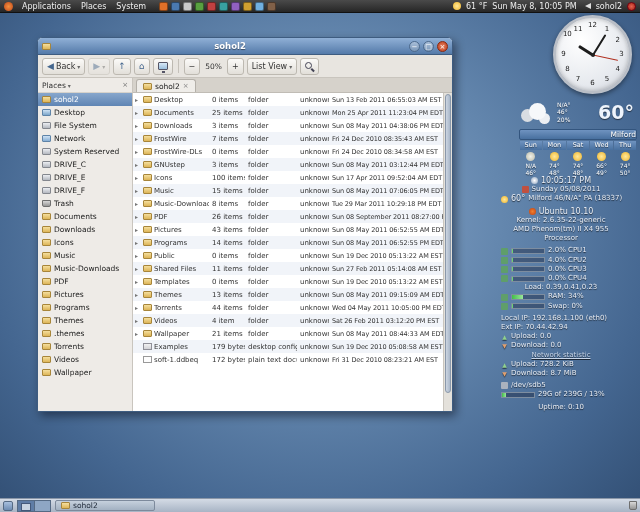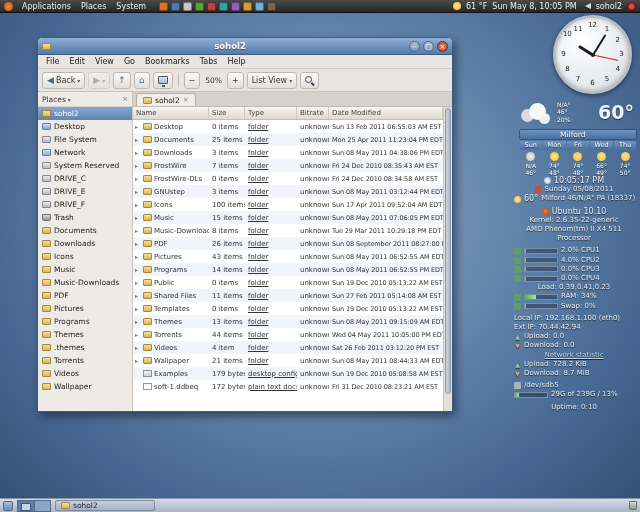--- a/index.html
+++ b/index.html
@@ -79,21 +79,21 @@
     border-bottom:1px solid #c5c1ba; font-size:7px; color:#444; }
   .hcol { padding:0 3px; border-right:1px solid #cfcbc4; display:flex; align-items:center; white-space:nowrap; overflow:hidden; }
   .w-name{ width:76px; } .w-size{ width:36px; } .w-type{ width:52px; } .w-bit{ width:32px; } .w-date{ flex:1; }
   #file-rows { flex:1; overflow:hidden; }
   .frow { height:13px; display:flex; align-items:center; font-size:7px; color:#333; }
   .frow:nth-child(even){ background:#f1f4f9; }
   .namecell { width:76px; flex:0 0 auto; display:flex; align-items:center; gap:2px; padding-left:2px; overflow:hidden; white-space:nowrap; }
   .expander { width:6px; flex:0 0 auto; color:#777; font-size:6px; line-height:6px; }
   .fico { width:9px; height:7px; flex:0 0 auto; }
   .cell { padding:0 3px; white-space:nowrap; overflow:hidden; }
-  .csize{ width:36px; flex:0 0 auto; } .ctype{ width:52px; flex:0 0 auto;text-decoration:underline; } .cbit{ width:32px; flex:0 0 auto; }
+  .csize{ width:36px; flex:0 0 auto; } .ctype{ width:52px; flex:0 0 auto; } .cbit{ width:32px; flex:0 0 auto; }
   .cdate{ flex:1; font-size:6.5px; letter-spacing:-0.1px; }
   #vscroll { width:9px; flex:0 0 auto; background:#e4e1db; border-left:1px solid #c9c5be; position:relative; }
   #vthumb { position:absolute; left:1px; right:1px; top:1px; height:94%; background:linear-gradient(90deg,#ccd5e1,#a9b7c9);
     border:1px solid #8a98aa; border-radius:3px; }
   #statusbar { height:15px; flex:0 0 auto; background:#e8e5e0; border-top:1px solid #c9c5be;
     display:flex; align-items:center; padding:0 5px; font-size:7px; color:#555; }
   #grip { margin-left:auto; width:9px; height:9px;
     background:repeating-linear-gradient(135deg,transparent,transparent 2px,#b5b1aa 2px,#b5b1aa 3px); }
 
   
@@ -110,31 +110,31 @@
 
   
   #weather { position:absolute; right:3px; top:96px; width:118px; color:#fff; text-shadow:0 1px 1px rgba(0,0,0,.55); z-index:5; }
   .wtop { display:flex; align-items:center; height:32px; }
   .cloud { position:relative; width:36px; height:22px; flex:0 0 auto; }
   .cloud::before { content:''; position:absolute; left:2px; top:8px; width:13px; height:13px; border-radius:50%;
     background:#d9dde2; box-shadow:17px 3px 0 -1px #eceff3; }
   .cloud::after { content:''; position:absolute; left:10px; top:2px; width:17px; height:17px; border-radius:50%; background:#f6f8fa; }
   .waux { font-size:6px; line-height:7.5px; margin-left:2px; }
   .wtemp { font-size:19px; font-weight:bold; margin-left:auto; margin-right:3px; color:#eef4fc; }
-  .wloc { background:linear-gradient(#6f93c0,#48709f); border:0.5px solid #33557e; text-align:left; height:11px; line-height:10px;
+  .wloc { background:linear-gradient(#6f93c0,#48709f); border:0.5px solid #33557e; text-align:right; height:11px; line-height:10px;
     border-radius:2px; margin:1px 0; font-size:7.5px;padding-left:40px; }
   #weather-days { display:flex; }
   .wday { flex:1; text-align:center; }
   .wday-name { background:linear-gradient(#6f93c0,#48709f); font-size:6.5px; height:9px; line-height:9px; margin:0 0.5px; }
   .wday-icon { width:9px; height:9px; border-radius:50%; background:radial-gradient(#ffe89a,#f0b428); margin:2px auto 1px; }
   .wday-icon.moon { background:radial-gradient(#f2f2e8,#b8b8a8); }
   .wday-hi,.wday-lo { font-size:6px; line-height:7px; }
 
   
-  #conky { position:absolute; right:6px; top:176px; width:120px; color:#e9eef6; font-size:7px; line-height:9.2px;
+  #conky { position:absolute; right:19px; top:176px; width:120px; color:#e9eef6; font-size:7px; line-height:9.2px;
     text-shadow:0 1px 1px rgba(0,0,0,.65); z-index:5;margin-left:28px; }
   .cline { display:flex; align-items:center; gap:3px; white-space:nowrap; }
   .cline.center { justify-content:center; }
   .cico { width:7px; height:7px; flex:0 0 auto; border-radius:1px; background:#9fb6d2; }
   .i-time { border-radius:50%; background:radial-gradient(#fff,#8ba2bd); }
   .i-date { background:#c05040; }
   .i-weather { border-radius:50%; background:radial-gradient(#ffe89a,#f0b428); }
   .i-ubuntu { border-radius:50%; background:radial-gradient(#f08030,#bf4010); }
   .i-cpu { background:#5f9e6a; }
   .i-disk { background:#aab2be; }
@@ -195,29 +195,20 @@
 
 <div id="window">
   <div id="titlebar">
     <span class="winico ico-folder sico"></span>
     <span id="window-title">sohol2</span>
     <span class="wbtn">−</span>
     <span class="wbtn">□</span>
     <span class="wbtn close">×</span>
   </div>
 
-  <div id="menubar">
-      <span class="mitem">File</span>
-      <span class="mitem">Edit</span>
-      <span class="mitem">View</span>
-      <span class="mitem">Go</span>
-      <span class="mitem">Bookmarks</span>
-      <span class="mitem">Tabs</span>
-      <span class="mitem">Help</span>
-    </div>
 
   <div id="toolbar">
     <span class="tbtn">
       <span class="tglyph">◀</span>
       <span>Back</span>
       <span class="chev">▾</span>
     </span>
     <span class="tbtn dis">
       <span class="tglyph">▶</span>
       <span class="chev">▾</span>
@@ -350,27 +341,20 @@
     <div id="main">
       <div id="tabbar">
         <span class="tab">
           <span class="fico ico-folder"></span>
           <span>sohol2</span>
           <span class="x">×</span>
         </span>
       </div>
       <div id="listwrap">
         <div id="listcol">
-          <div id="colheaders">
-              <span class="hcol w-name">Name</span>
-              <span class="hcol w-size">Size</span>
-              <span class="hcol w-type">Type</span>
-              <span class="hcol w-bit">Bitrate</span>
-              <span class="hcol w-date">Date Modified</span>
-            </div>
           <div id="file-rows">
               <div class="frow">
                 <span class="namecell">
                   <span class="expander">▸</span>
                   <span class="fico ico-folder"></span>
                   <span>Desktop</span>
                 </span>
                 <span class="cell csize">0 items</span>
                 <span class="cell ctype">folder</span>
                 <span class="cell cbit">unknown</span>
@@ -644,21 +628,21 @@
         <div class="wday-hi">N/A</div>
         <div class="wday-lo">46°</div>
       </div>
       <div class="wday">
         <div class="wday-name">Mon</div>
         <div class="wday-icon"></div>
         <div class="wday-hi">74°</div>
         <div class="wday-lo">48°</div>
       </div>
       <div class="wday">
-        <div class="wday-name">Fri</div>
+        <div class="wday-name">Sat</div>
         <div class="wday-icon"></div>
         <div class="wday-hi">74°</div>
         <div class="wday-lo">48°</div>
       </div>
       <div class="wday">
         <div class="wday-name">Wed</div>
         <div class="wday-icon"></div>
         <div class="wday-hi">66°</div>
         <div class="wday-lo">49°</div>
       </div>
@@ -687,21 +671,21 @@
     </div>
   <div class="gap"></div>
   <div class="cline center">
       <span class="cico i-ubuntu"></span>
       <span class="big">Ubuntu 10.10</span>
     </div>
   <div class="cline center">
       <span>Kernel: 2.6.35-22-generic</span>
     </div>
   <div class="cline center">
-      <span>AMD Phenom(tm) II X4 511</span>
+      <span>AMD Phenom(tm) II X4 955</span>
     </div>
   <div class="cline center">
       <span>Processor</span>
     </div>
   <div class="gap"></div>
   <div>
       <div class="cline">
         <span class="cico i-cpu"></span>
         <span class="cbar">
           <span class="cbarf" style="width: 3%;"></span>

